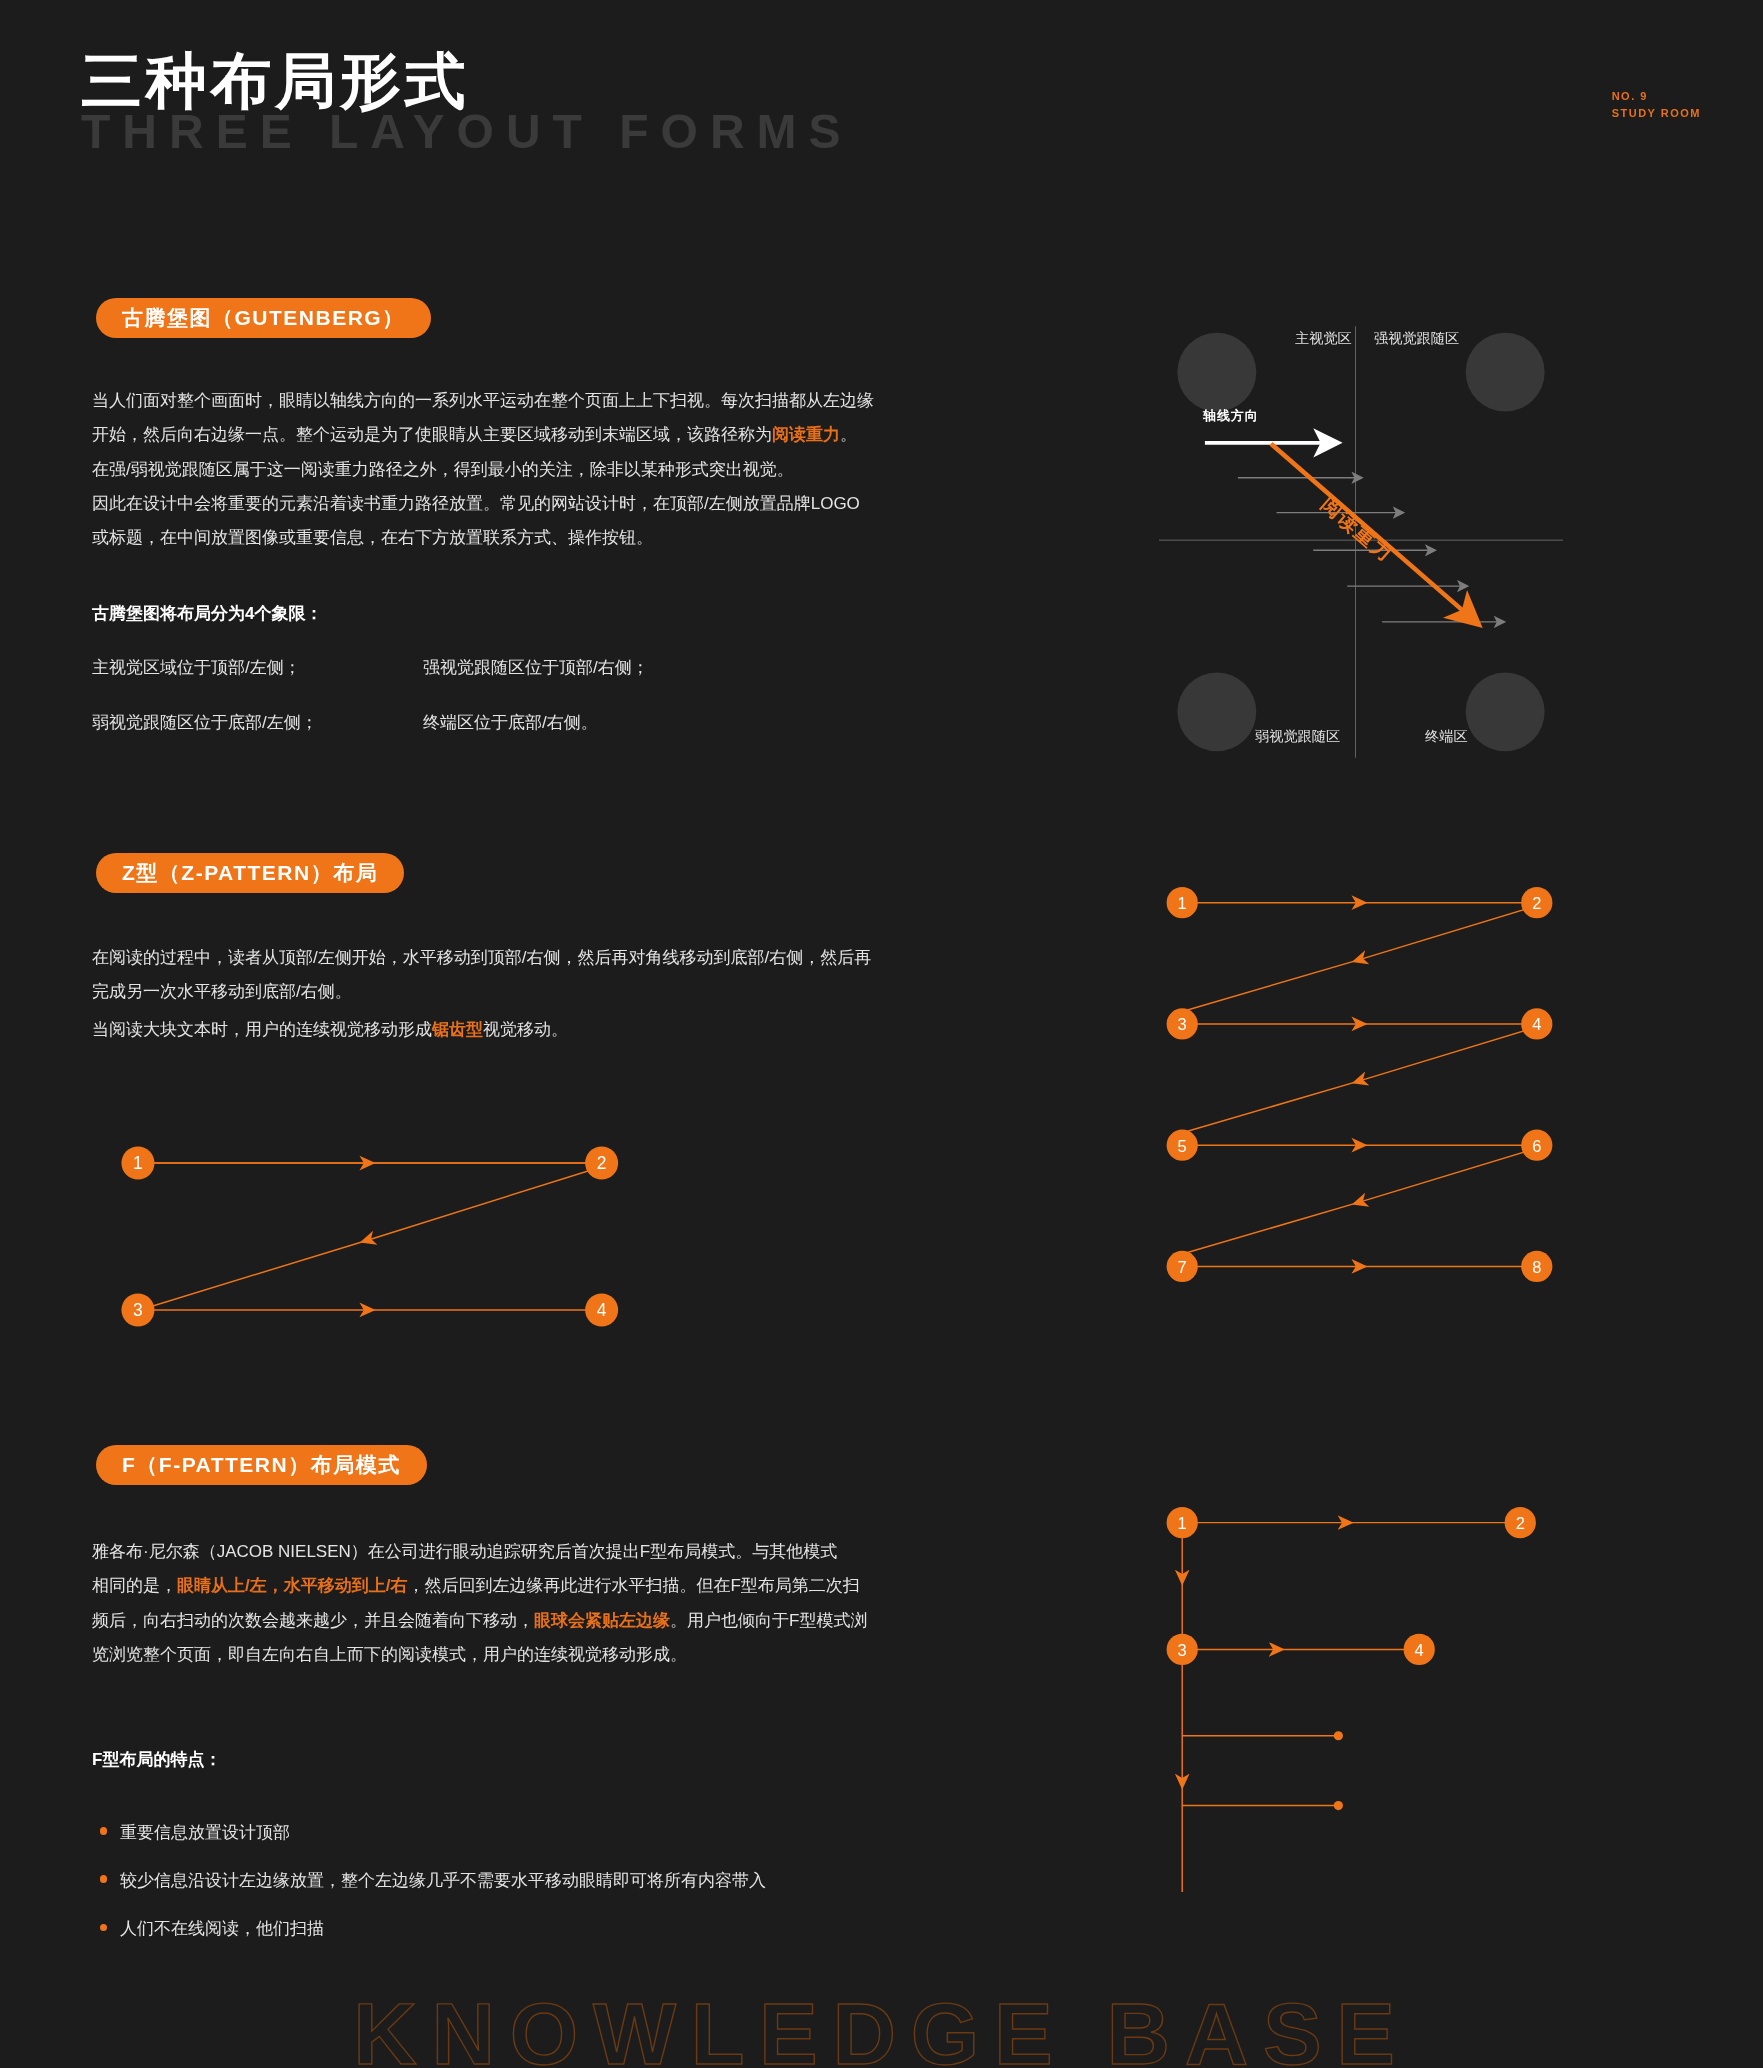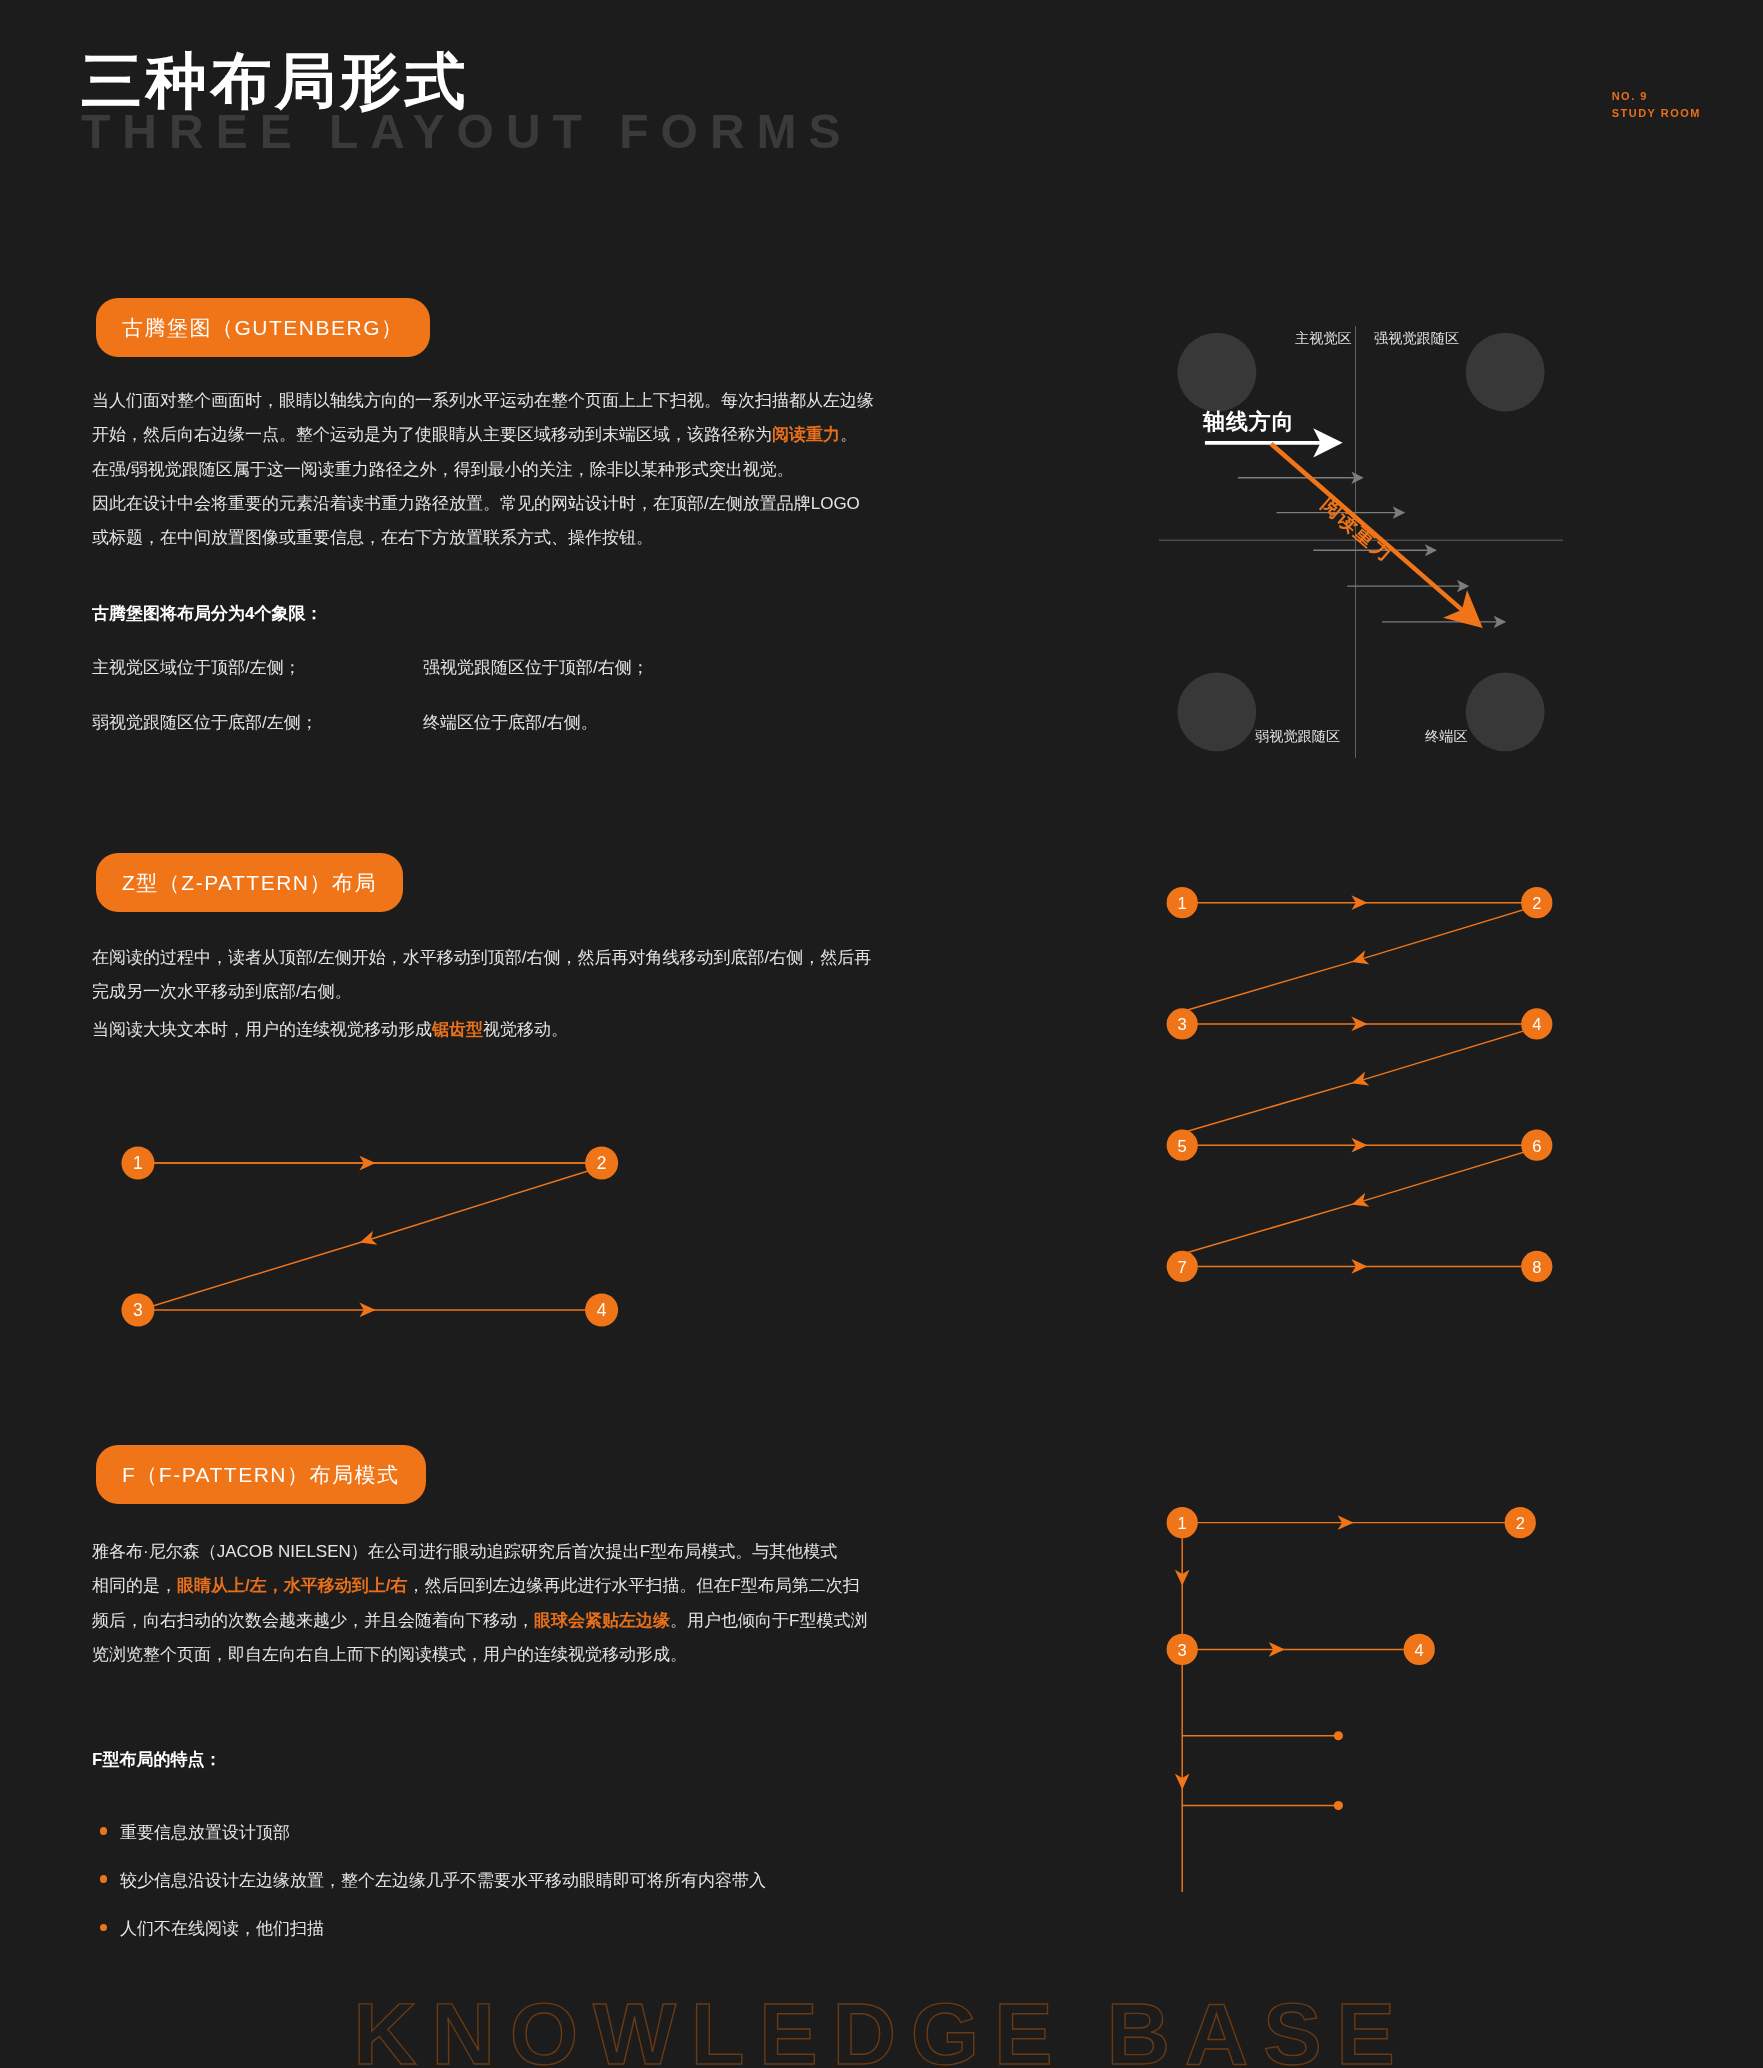--- a/index.html
+++ b/index.html
@@ -32,23 +32,23 @@
 
   .intro {
     position:absolute; left:92px; top:204px; width:1580px;
     font-size:17.4px; color:#e9e9e9; line-height:1.55; white-space:nowrap;
   }
   .intro .hl { color:#e8701b; font-weight:700; }
 
   
   .badge {
     position:absolute; display:inline-flex; align-items:center;
-    height:59px; padding:0 26px;
+    height:40px; padding:0 26px;
     background:#ef7518; border-radius:22px;
-    color:#ffffff; font-size:21px; font-weight:400; letter-spacing:1.5px;
+    color:#ffffff; font-size:21px; font-weight:700; letter-spacing:1.5px;
     white-space:nowrap;
   }
 
   
   .body-copy { position:absolute; width:891px; font-size:17px; color:#e4e4e4; line-height:2.02; }
   .body-copy p { margin:0; white-space:nowrap; }
   .body-copy .hl { color:#e8701b; font-weight:700; }
   .sub-title { font-weight:700; color:#ffffff; }
 
   .quad-grid { position:absolute; width:891px; font-size:17px; color:#e4e4e4; line-height:2.02; }
@@ -142,21 +142,21 @@
       <line x1="243" y1="322" x2="375" y2="322" stroke="#7d7d7d" stroke-width="1.5" marker-end="url(#gm-gray)"></line>
 
       <line x1="50" y1="127" x2="192" y2="127" stroke="#ffffff" stroke-width="4" marker-end="url(#gm-white)"></line>
 
       <line x1="122" y1="128" x2="345" y2="322" stroke="#ef7518" stroke-width="5" marker-end="url(#gm-orange)"></line>
     </svg>
     <div style="position:absolute; left:136px; top:2.8px; color:#e4e4e4; font-size:14.2px; white-space:nowrap;">主视觉区</div>
     <div style="position:absolute; left:215px; top:2.8px; color:#e4e4e4; font-size:14.2px; white-space:nowrap;">强视觉跟随区</div>
     <div style="position:absolute; left:96px; top:401px; color:#e4e4e4; font-size:14.2px; white-space:nowrap;">弱视觉跟随区</div>
     <div style="position:absolute; left:266px; top:401px; color:#e4e4e4; font-size:14.2px; white-space:nowrap;">终端区</div>
-    <div style="position:absolute; left:44px; top:81px; color:#ffffff; font-size:22px; font-weight:700; letter-spacing:0.9px; white-space:nowrap;">轴线方向</div>
+    <div style="position:absolute; left:44px; top:81px; color:#ffffff; font-size:13px; font-weight:700; letter-spacing:0.9px; white-space:nowrap;">轴线方向</div>
     <div style="position:absolute; left:174px; top:165px; color:#ef7518; font-size:20px; font-weight:700; letter-spacing:1.8px;
                 transform:rotate(41deg); transform-origin:left top; white-space:nowrap;">阅读重力</div>
   </div>
 
   <div class="badge" style="left:96px; top:853px;">Z型（Z-PATTERN）布局</div>
 
   <div class="body-copy" style="left:92px; top:941px;">
     <p>在阅读的过程中，读者从顶部/左侧开始，水平移动到顶部/右侧，然后再对角线移动到底部/右侧，然后再</p>
     <p>完成另一次水平移动到底部/右侧。</p>
     <p style="margin-top:3px;"><span>当阅读大块文本时，用户的连续视觉移动形成</span><span class="hl">锯齿型</span><span>视觉移动。</span></p>

